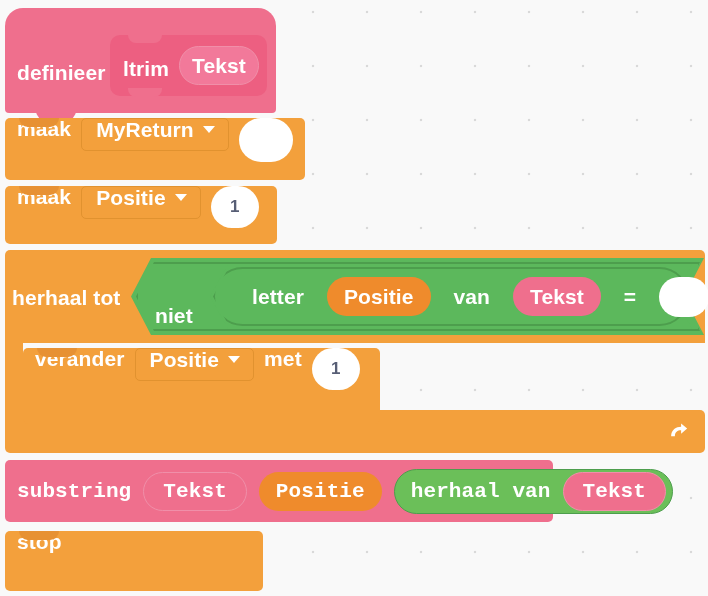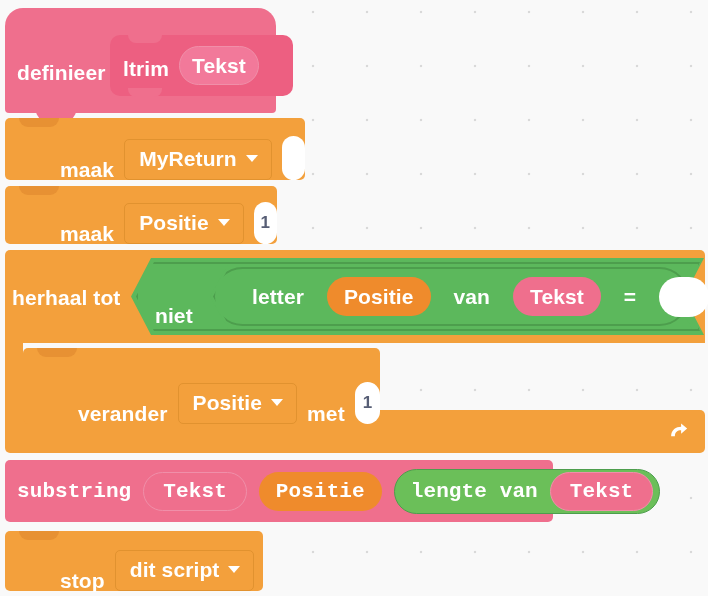--- a/index.html
+++ b/index.html
@@ -57,21 +57,21 @@
   }
   .define-word {
     position: absolute;
     left: 12px;
     top: 54px;
   }
   .proto-shell {
     position: absolute;
     left: 105px;
     top: 27px;
-    width: 183px;
+    width: 157px;
     height: 61px;
     background: #ed5f81;
     border-radius: 10px;
     display: flex;
     align-items: center;
   }
   .proto-shell::before {
     content: "";
     position: absolute;
     left: 18px;
@@ -122,36 +122,35 @@
     left: 14px;
     top: 0px;
     width: 40px;
     height: 9px;
     background: #e79133;
     border-radius: 0 0 9px 9px;
   }
 
   .row {
     display: flex;
-    align-items: flex-end;
+    align-items: flex-start;
     height: 100%;
     padding-left: 12px;
     gap: 10px;
-    margin-left: 43px;
   }
 
   
   .dropdown {
     display: inline-flex;
     align-items: center;
     gap: 9px;
     background: #f3a03c;
     border: 1px solid #e1922f;
     border-radius: 5px;
-    padding: 8px 13px 10px 14px;
+    padding: 0 13px 10px 14px;
     box-sizing: border-box;
   }
   .caret {
     width: 0;
     height: 0;
     border-left: 6.5px solid transparent;
     border-right: 6.5px solid transparent;
     border-top: 7.5px solid #ffffff;
     flex: none;
   }
@@ -450,32 +449,28 @@
     <div class="bump-top" style="background:#e0618099;"></div>
     <div class="substring-row">
       <span class="lbl">substring</span>
       <div class="pill-hollow-pink">
         <span class="lbl">Tekst</span>
       </div>
       <div class="pill pill-orange">
         <span class="lbl">Positie</span>
       </div>
       <div class="green-reporter">
-        <span class="lbl">lengte van</span>
+        <span class="lbl">herhaal van</span>
         <div class="pill-hollow-pink">
           <span class="lbl">Tekst</span>
         </div>
       </div>
     </div>
   </div>
 
   <div class="stop-block">
     <div class="stop-bump"></div>
     <div class="row">
       <span class="lbl">stop</span>
-      <div class="dropdown">
-        <span class="lbl">dit script</span>
-        <span class="caret"></span>
-      </div>
     </div>
   </div>
 
 </div>
 
 </body></html>

